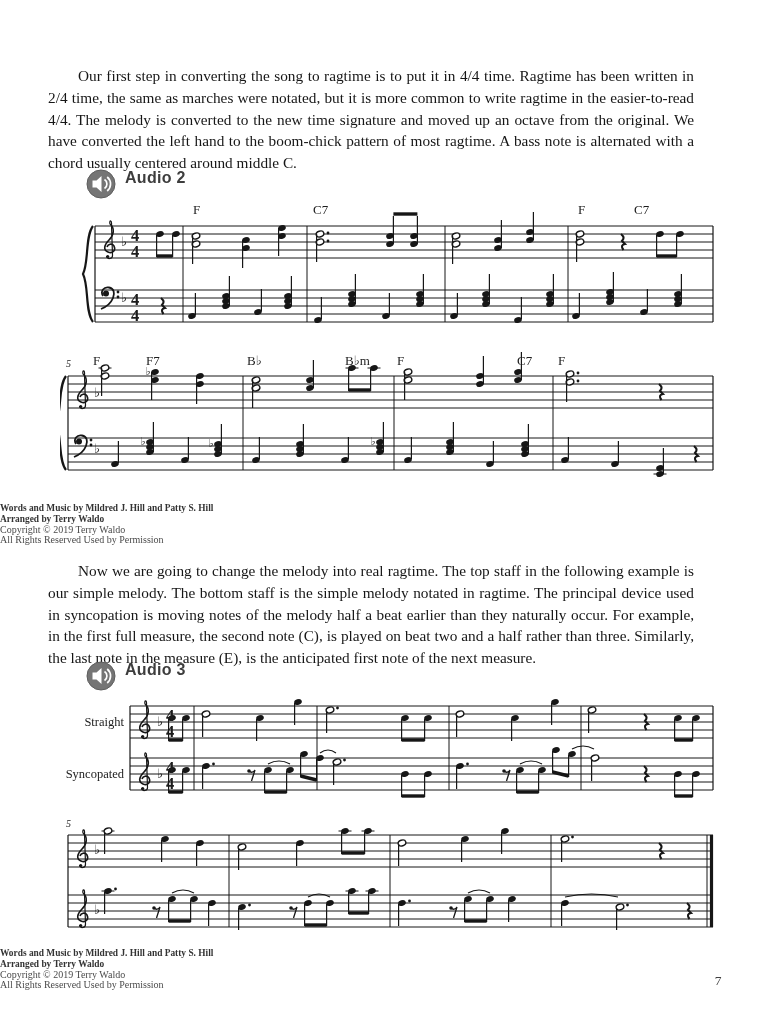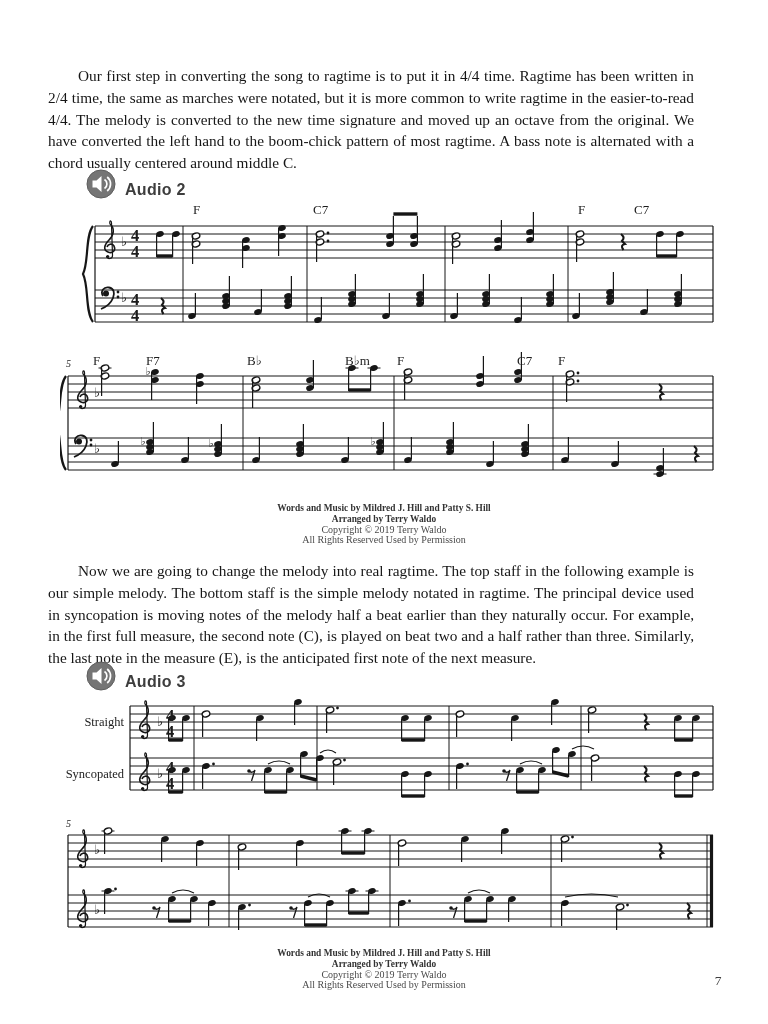--- a/index.html
+++ b/index.html
@@ -2,28 +2,28 @@
 <html><head>
 <meta charset="utf-8">
 <style>
   html,body{margin:0;padding:0;background:#e8e8e8;}
   .page{position:relative;width:768px;height:1024px;background:#ffffff;margin:0 auto;
         font-family:"Liberation Serif", serif;color:#151515;overflow:hidden;}
   .body-text{position:absolute;left:46px;width:646px;font-size:15.3px;line-height:21.8px;
              text-align:justify;text-indent:30px;margin:2px;color:#161616;}
   #para1{top:63px;}
   #para2{top:558px;}
-  .audio-row{position:absolute;left:86px;height:30px;display:flex;align-items:flex-end;gap:9px;}
+  .audio-row{position:absolute;left:86px;height:30px;display:flex;align-items:flex-start;gap:9px;}
   #audio2-row{top:169px;}
   #audio3-row{top:661px;}
   .audio-label{font-family:"Liberation Sans", sans-serif;font-size:16px;font-weight:700;color:#3d3d3d;letter-spacing:.3px;}
   .score{position:absolute;left:60px;}
   #score1{top:196px;}
   #score2{top:695px;}
-  .credits{position:absolute;left:0;right:0;text-align:center;color:#3a3a3a;line-height:10.8px;}
+  .credits{position:absolute;left:0;right:0;text-align:left;color:#3a3a3a;line-height:10.8px;}
   #credits1{top:503px;}
   #credits2{top:948px;}
   .credits .c-bold{font-size:9.4px;font-weight:700;color:#333;}
   .credits .c-reg{font-size:10px;color:#4a4a4a;}
   .page-number{position:absolute;left:706px;top:973px;width:24px;text-align:center;
                font-size:13.5px;color:#3f3f3f;}
   svg text{font-family:"Liberation Serif", serif;fill:#1c1c1c;}
   .chord{font-size:13px;}
   .tsig{font-size:16.5px;font-weight:bold;}
   .flat{font-size:13px;}

